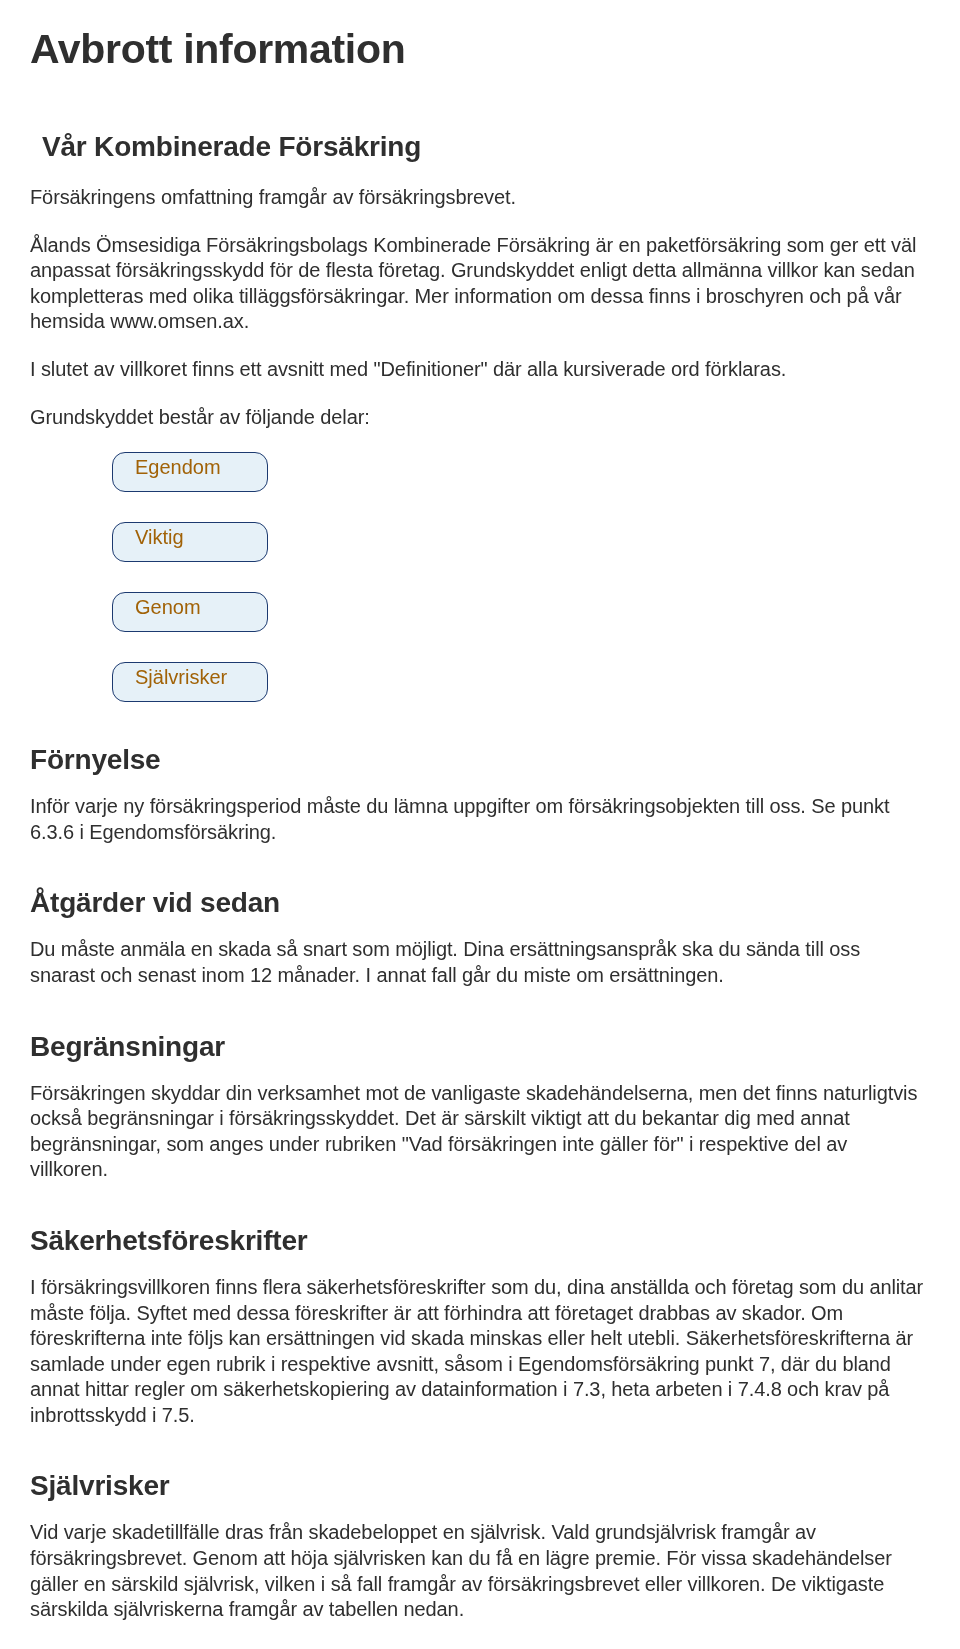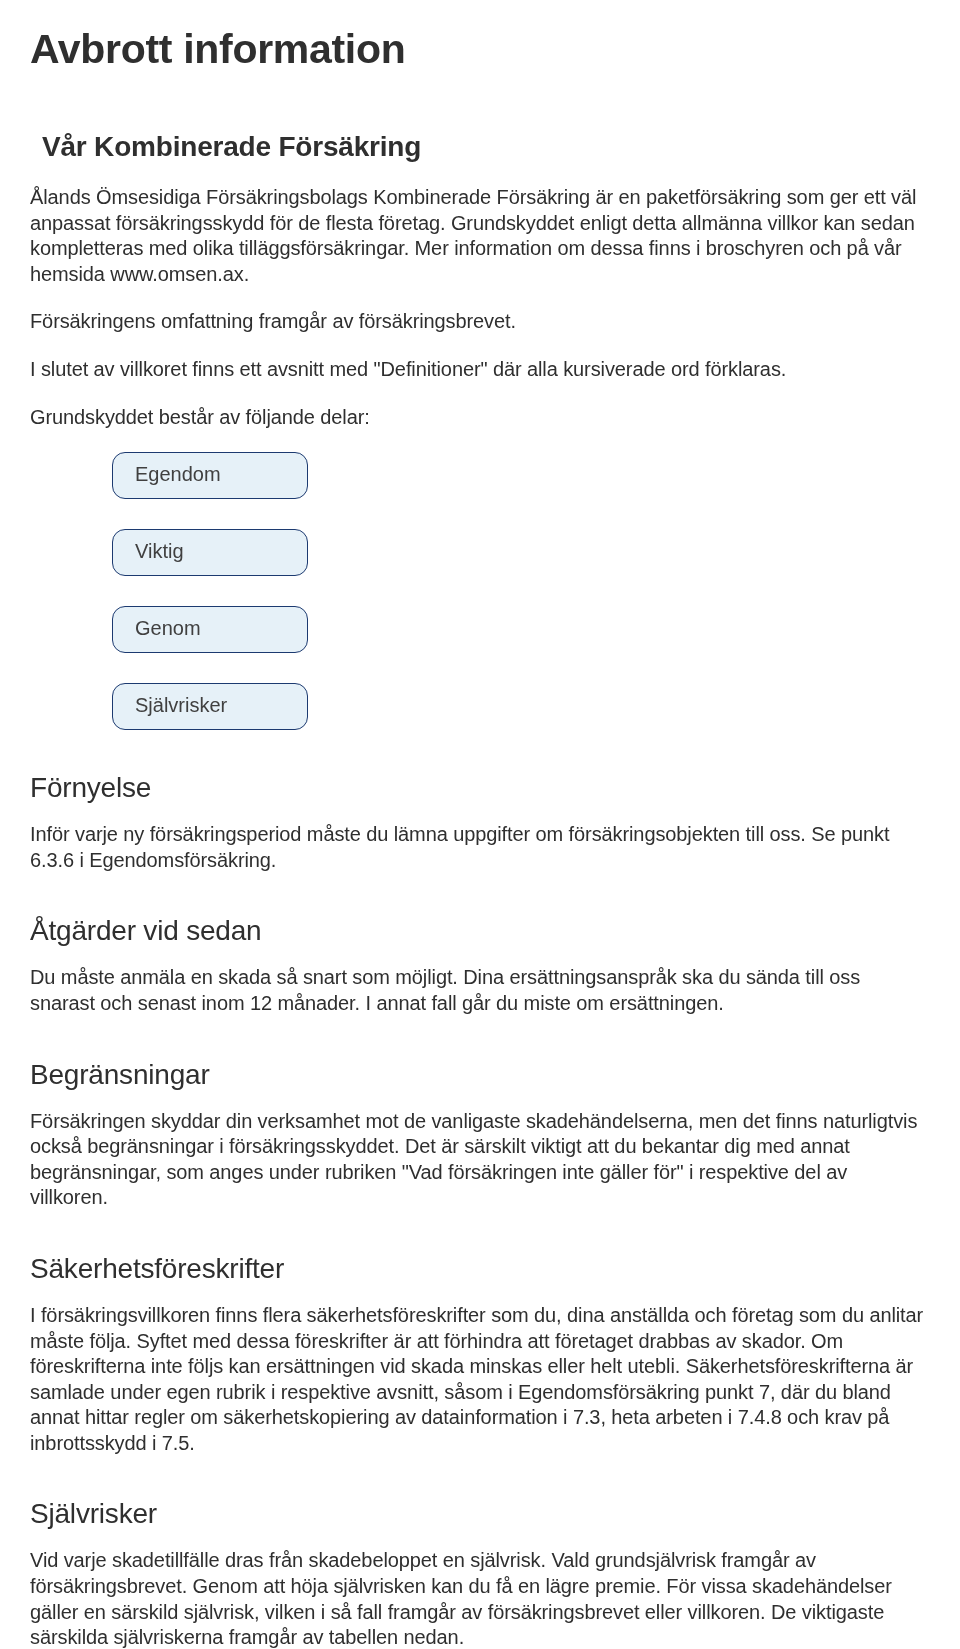--- a/index.html
+++ b/index.html
@@ -22,57 +22,57 @@
     letter-spacing: -0.3px;
   }
   h2.subtitle {
     font-size: 28px;
     font-weight: 600;
     margin: 0 0 22px 12px;
     letter-spacing: -0.2px;
   }
   h2.section-heading {
     font-size: 28px;
-    font-weight: 400;
+    font-weight: 700;
     margin: 42px 0 18px 0;
     letter-spacing: -0.2px;
   }
   p.body {
     font-size: 20px;
     line-height: 1.28;
     margin: 0 0 22px 0;
     letter-spacing: -0.1px;
   }
   .pill-stack {
     margin: 4px 0 8px 82px;
   }
   .pill {
     display: block;
-    width: 196px;
+    width: 156px;
     box-sizing: border-box;
-    padding: 10px 22px 12px 22px;
+    padding: 3px 22px 12px 22px;
     background: #e6f1f8;
     border: 1.5px solid #1c3a70;
     border-radius: 13px;
     font-size: 20px;
-    color: #404040;
+    color: #a16207;
     margin-bottom: 30px;
   }
 </style>
 </head>
 <body>
 
 <div class="page">
 
   <h1 class="page-title">Avbrott information</h1>
 
   <h2 class="subtitle">Vår Kombinerade Försäkring</h2>
 
+  <p class="body">Försäkringens omfattning framgår av försäkringsbrevet.</p>
   <p class="body">Ålands Ömsesidiga Försäkringsbolags Kombinerade Försäkring är en paketförsäkring som ger ett väl anpassat försäkringsskydd för de flesta företag. Grundskyddet enligt detta allmänna villkor kan sedan kompletteras med olika tilläggsförsäkringar. Mer information om dessa finns i broschyren och på vår hemsida www.omsen.ax.</p>
-  <p class="body">Försäkringens omfattning framgår av försäkringsbrevet.</p>
   <p class="body">I slutet av villkoret finns ett avsnitt med "Definitioner" där alla kursiverade ord förklaras.</p>
   <p class="body">Grundskyddet består av följande delar:</p>
 
   <div class="pill-stack">
     <span class="pill">Egendom</span>
     <span class="pill">Viktig</span>
     <span class="pill">Genom</span>
     <span class="pill">Självrisker</span>
   </div>
 

